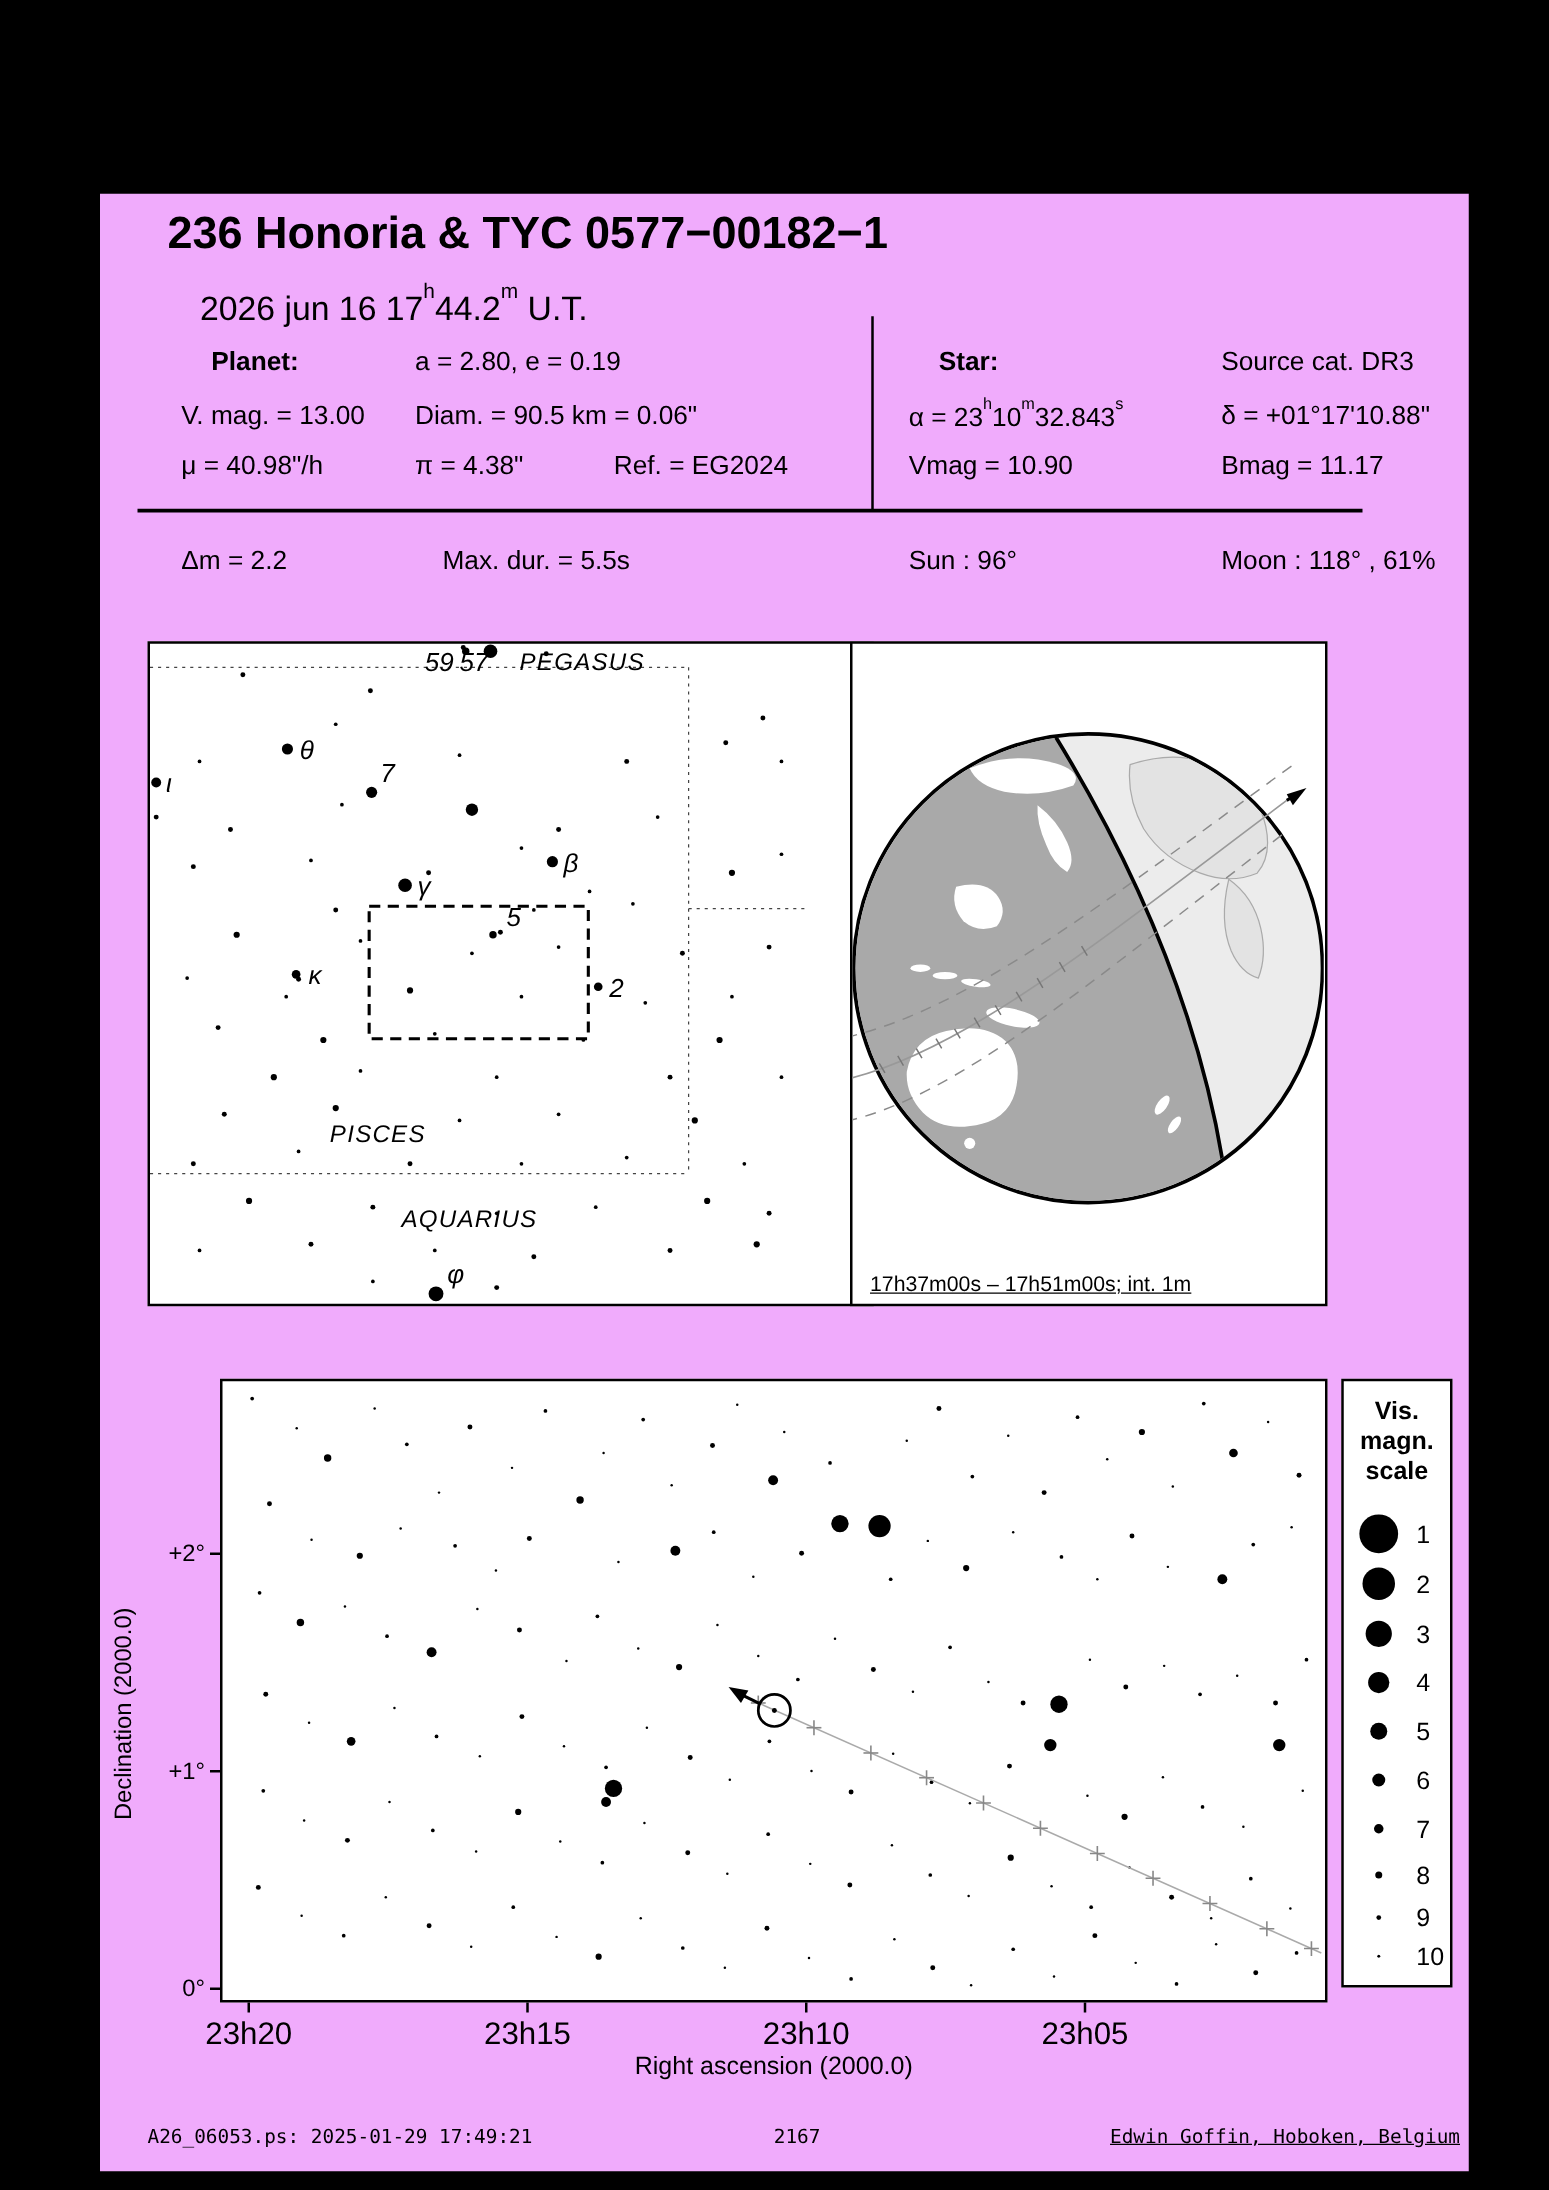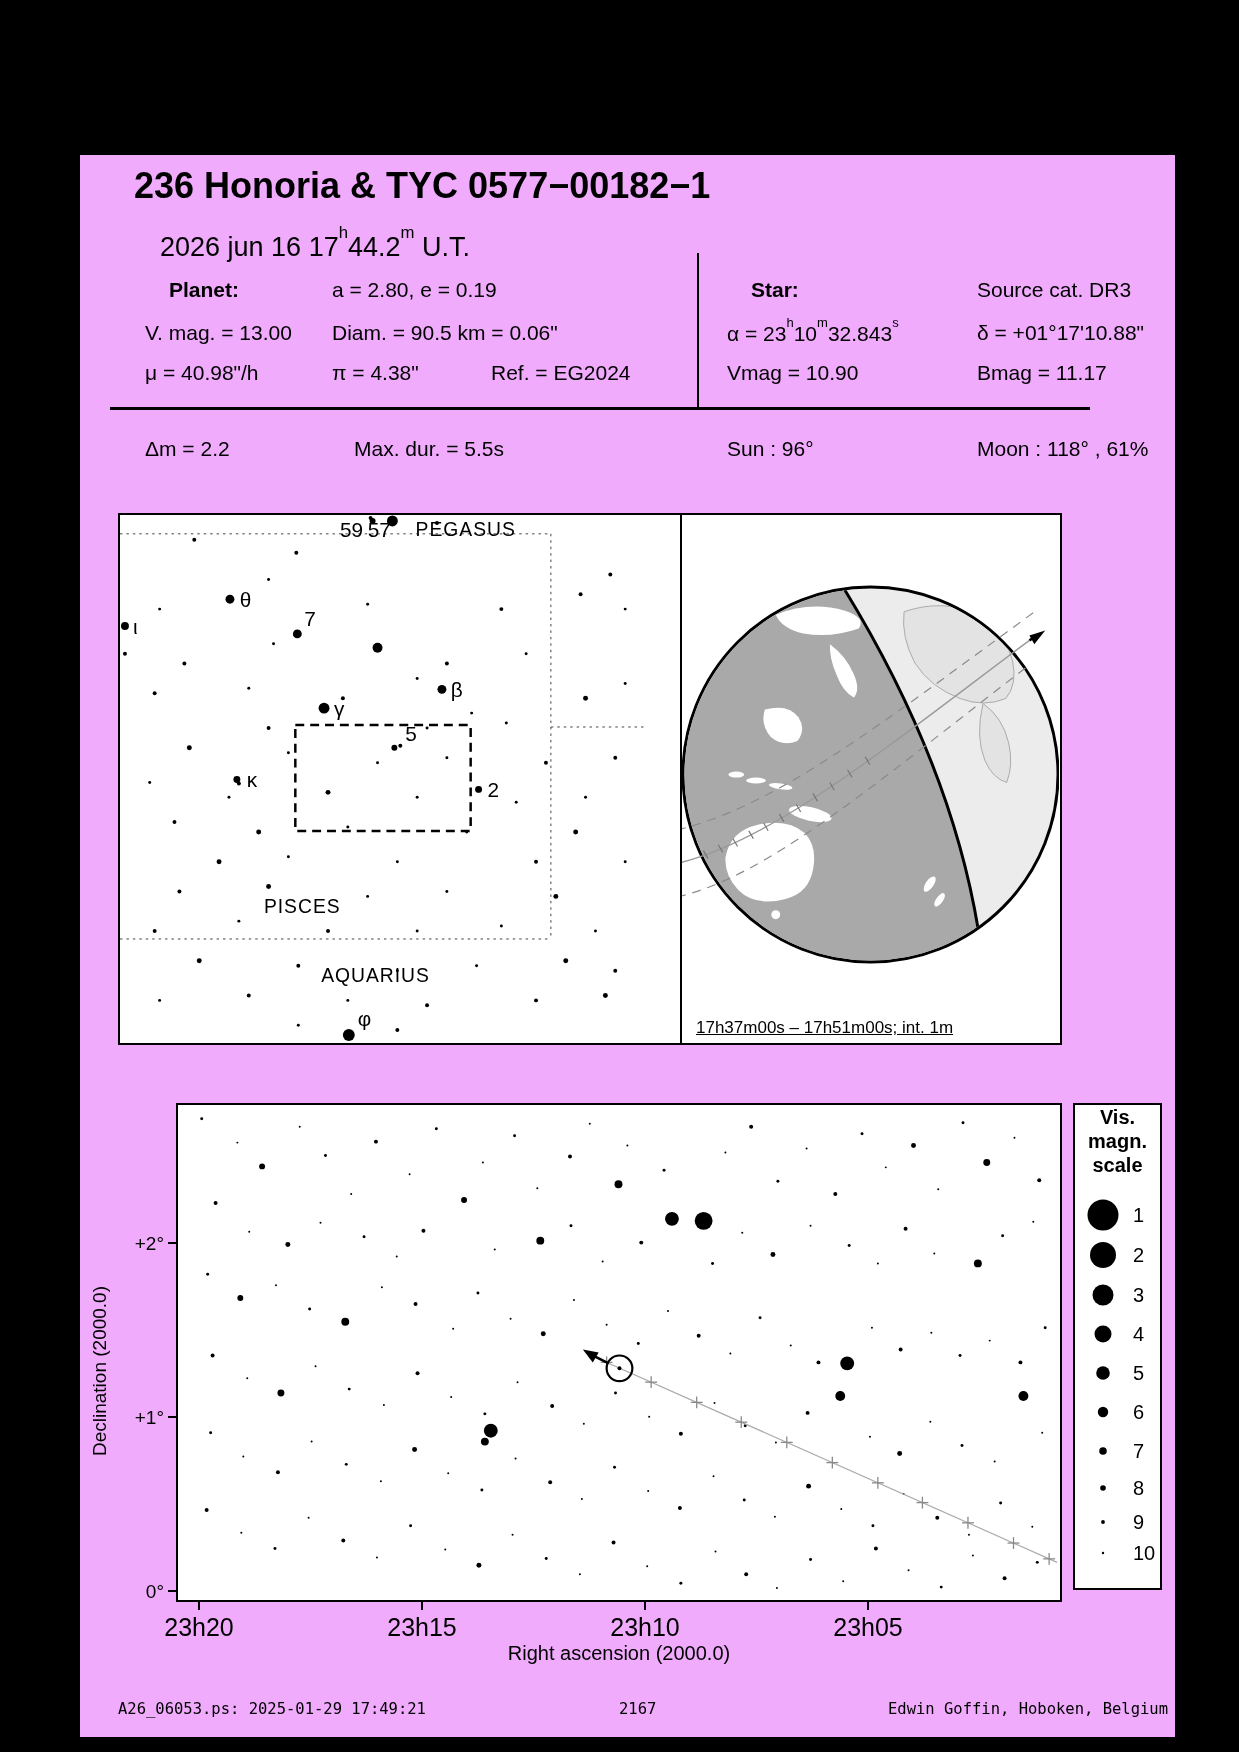--- a/index.html
+++ b/index.html
@@ -8,43 +8,43 @@
   #page{position:absolute;left:80px;top:155px;width:1095px;height:1582px;background:#f0abfc;}
   .abs{position:absolute;}
   #title{left:54px;top:10px;font-size:36px;font-weight:bold;letter-spacing:0px;white-space:nowrap;}
   #dateline{left:80px;top:76px;font-size:27px;white-space:nowrap;}
   sup.u{font-size:0.62em;position:relative;top:-0.5em;}
   .cell{font-size:21px;white-space:nowrap;}
   .bold{font-weight:bold;margin-left:24px;}
   #vdivider{left:617px;top:98px;width:2px;height:155px;background:#000;}
   #hrule{left:30px;top:252px;width:980px;height:3px;background:#000;}
   .panel{position:absolute;border:2.5px solid #000;background:#fff;box-sizing:border-box;}
-  #finder-panel{left:38px;top:358px;width:581px;height:532px;}
+  #finder-panel{left:38px;top:358px;width:581px;height:532px;font-style:italic;}
   #globe-panel{left:600px;top:358px;width:382px;height:532px;}
   #detail-panel{left:96px;top:948px;width:886px;height:499px;}
   #legend-panel{left:993px;top:948px;width:89px;height:487px;}
   svg{display:block;}
   svg text{font-family:"Liberation Sans", sans-serif;}
   .bnd{stroke:#444;stroke-width:1;stroke-dasharray:2.5,4;fill:none;}
   .field{stroke:#000;stroke-width:2.5;stroke-dasharray:9,6;fill:none;}
   .starlab{font-size:21px;}
   .conlab{font-size:19.5px;letter-spacing:1px;}
   #globe-caption{left:14px;top:503px;font-size:17px;white-space:nowrap;text-decoration:underline;}
   .tickx{position:absolute;width:2px;height:8px;background:#000;}
   .ticky{position:absolute;width:8px;height:2px;background:#000;}
   .xlab{position:absolute;width:90px;text-align:center;font-size:25px;}
   .ylab{position:absolute;width:44px;text-align:right;font-size:19px;}
   #xaxis-title{left:96px;top:1487px;width:886px;text-align:center;font-size:20px;}
   #yaxis-title{left:-90px;top:1205px;width:220px;text-align:center;font-size:19px;
                transform:rotate(-90deg);}
-  #legend-title{text-align:center;font-size:20px;font-weight:bold;line-height:24px;}
+  #legend-title{padding-top:12px;text-align:center;font-size:20px;font-weight:bold;line-height:24px;}
   #footer{position:absolute;left:0;top:1545px;width:1095px;font-family:"DejaVu Sans Mono","Liberation Mono",monospace;font-size:15.5px;}
   #footer .l{position:absolute;left:38px;}
   #footer .c{position:absolute;left:520px;margin-left:19px;}
-  #footer .r{position:absolute;right:7px;}
+  #footer .r{position:absolute;right:7px;text-decoration:underline;}
   .dashedpath{fill:none;stroke:#8a8a8a;stroke-width:1.2;stroke-dasharray:9,7;}
 </style>
 </head>
 <body>
 
 <div id="page">
 
   <div class="abs" id="title">236 Honoria  &amp;  TYC 0577−00182−1</div>
   <div class="abs" id="dateline"><span>2026 jun 16  17</span><sup class="u">h</sup><span>44.2</span><sup class="u">m</sup><span> U.T.</span></div>
 

